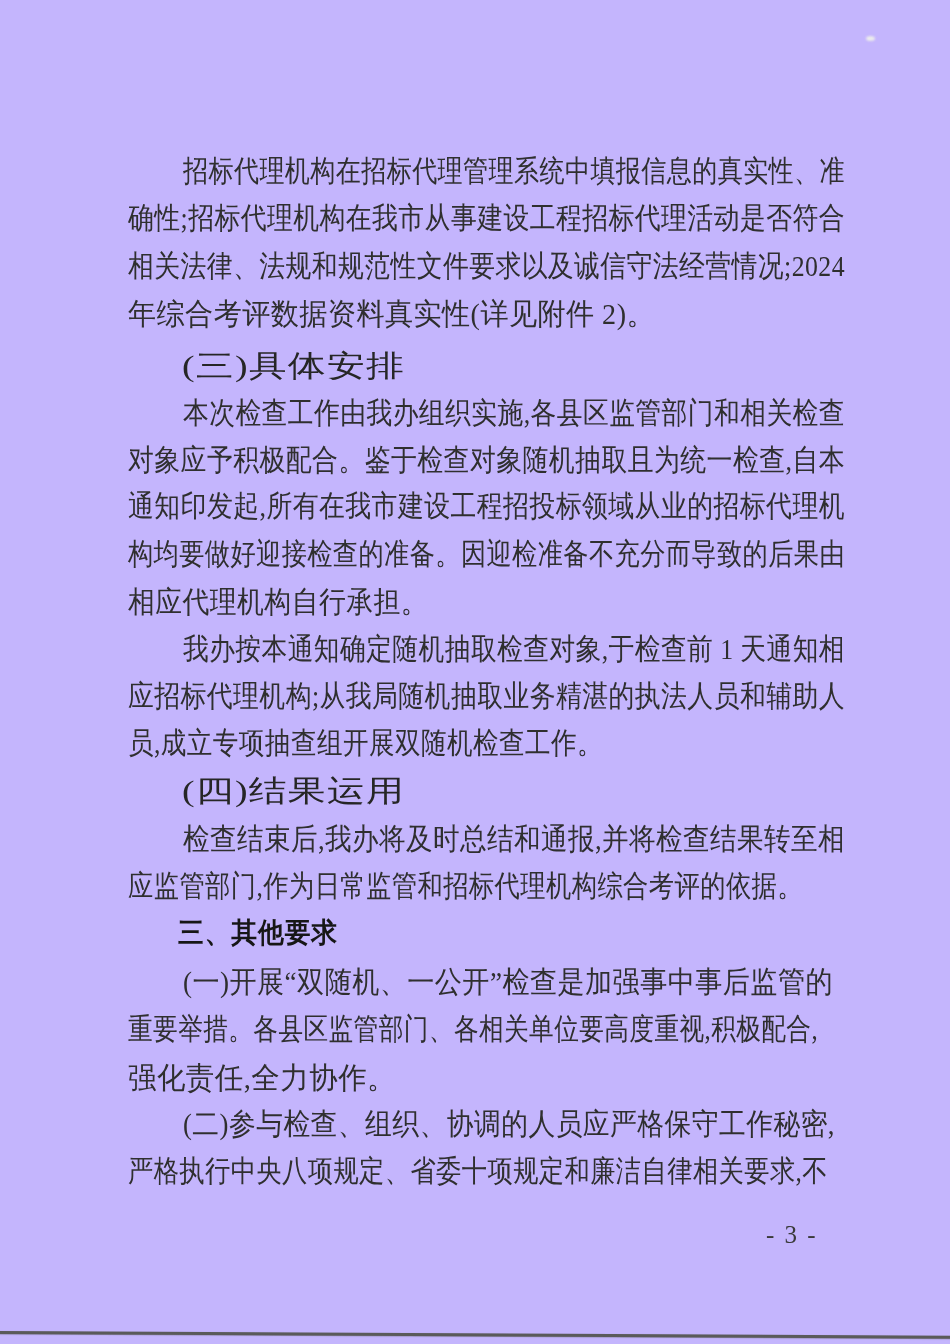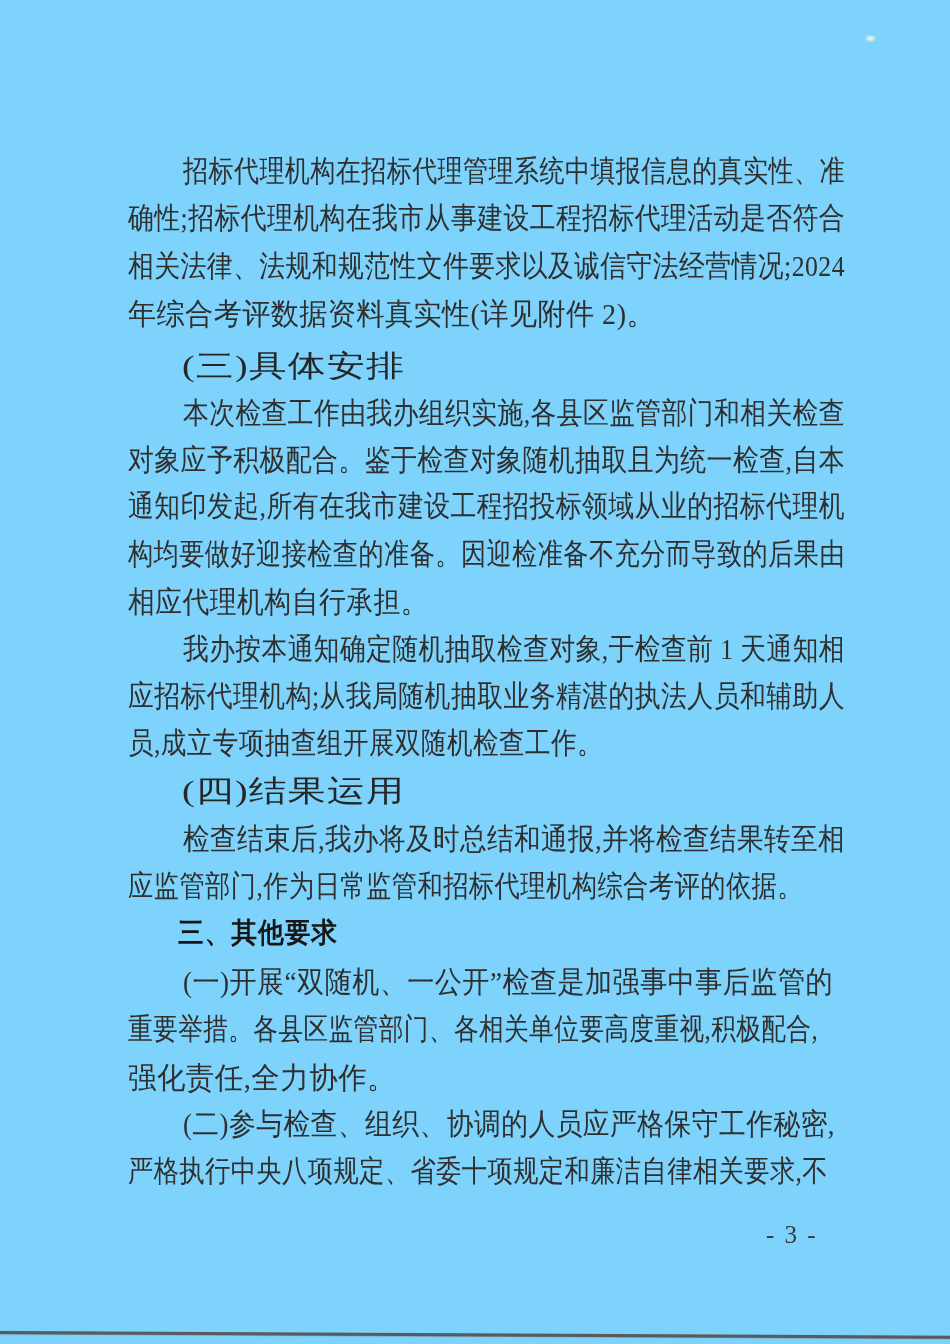--- a/index.html
+++ b/index.html
@@ -4,21 +4,21 @@
 <style>
   html, body {
     margin: 0;
     padding: 0;
     background: #ffffff;
   }
   .page {
     position: relative;
     width: 950px;
     height: 1344px;
-    background: #7dd3fc;
+    background: #c4b5fd;
     overflow: hidden;
     font-family: "Liberation Serif", "DejaVu Serif", serif;
   }
   .line {
     position: absolute;
     white-space: nowrap;
     line-height: 1;
     transform-origin: 0 50%;
     font-size: 30px;
     color: #2f2f2f;

